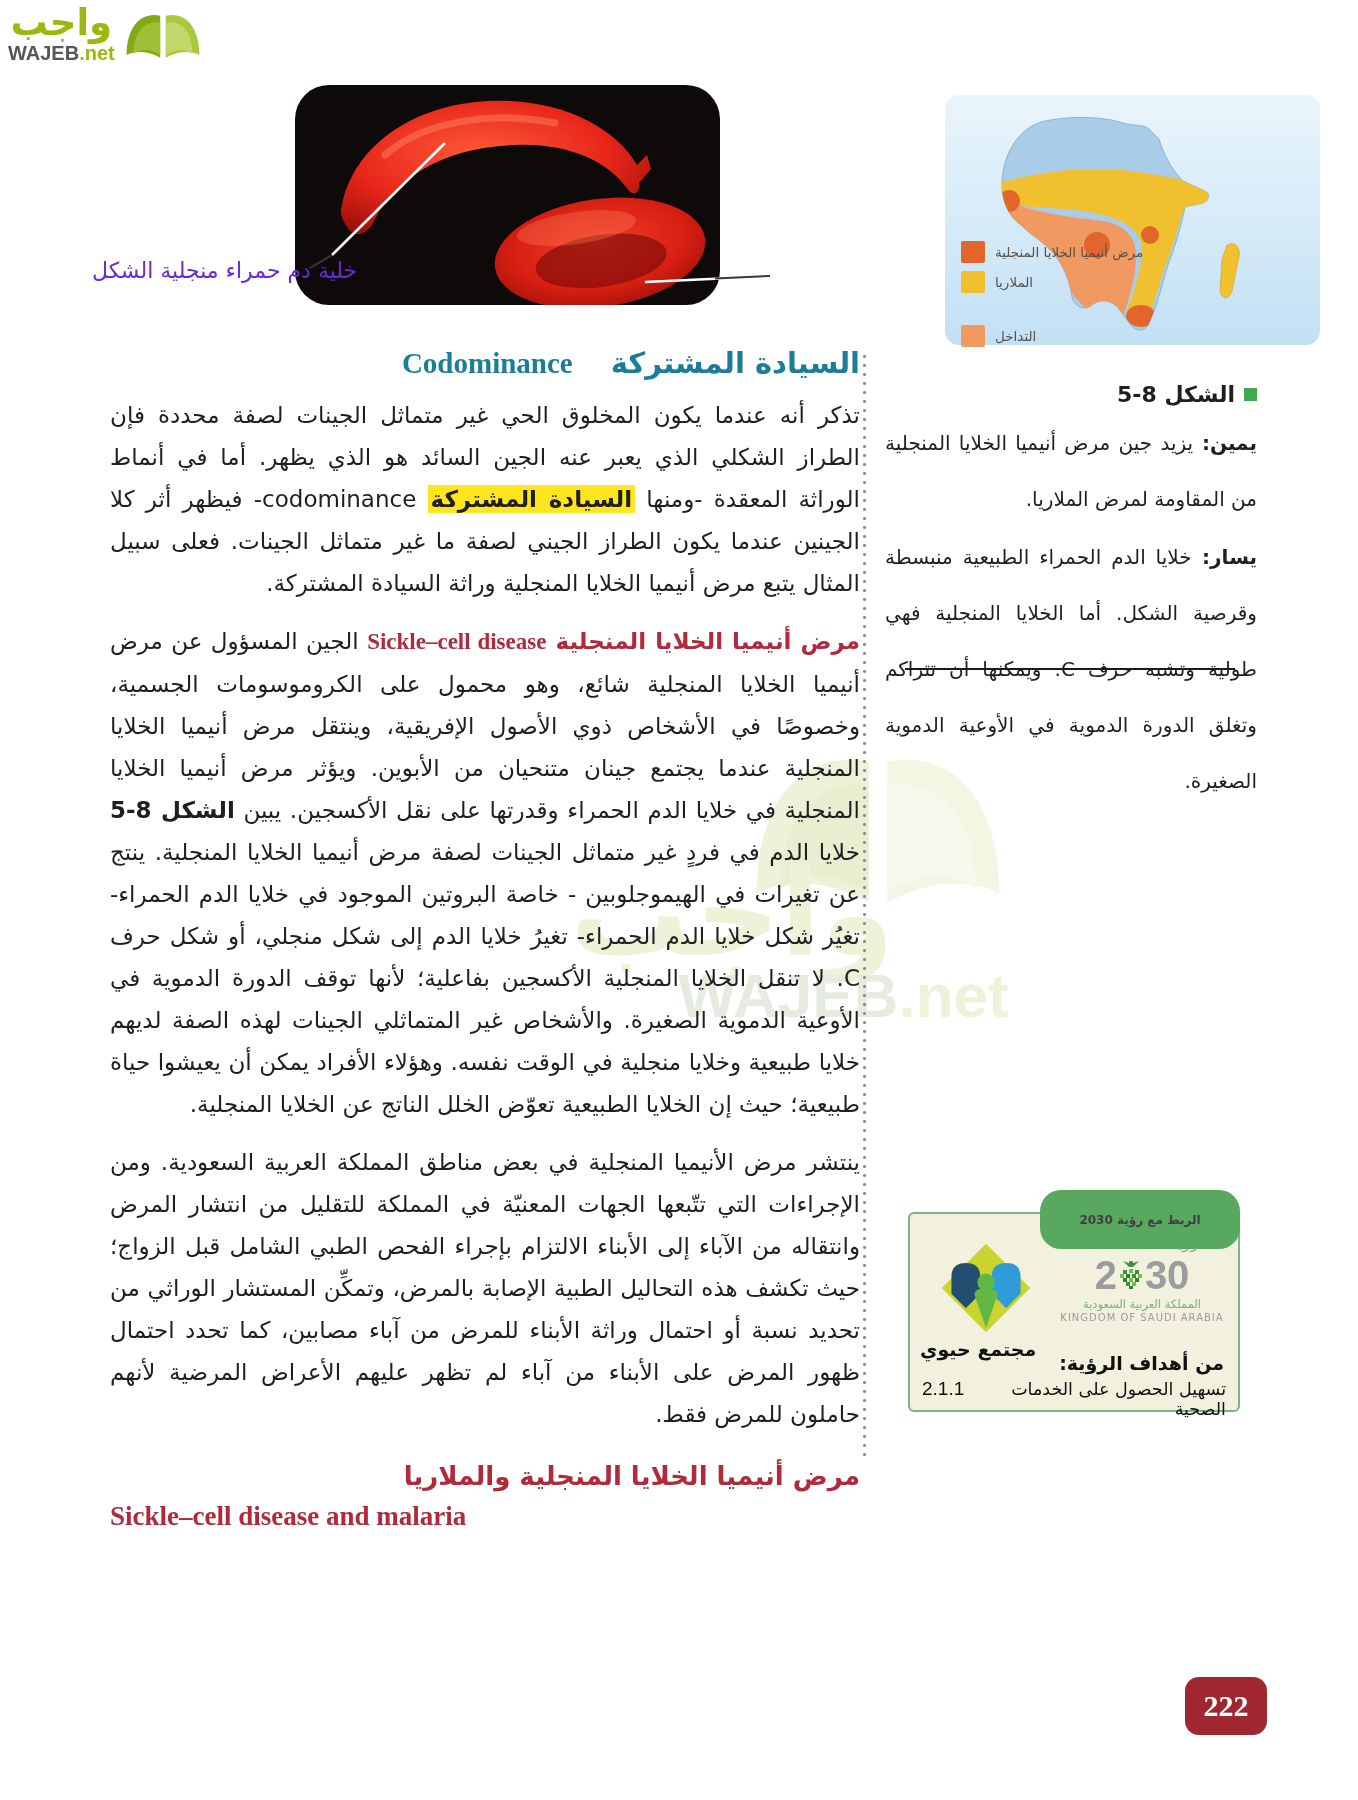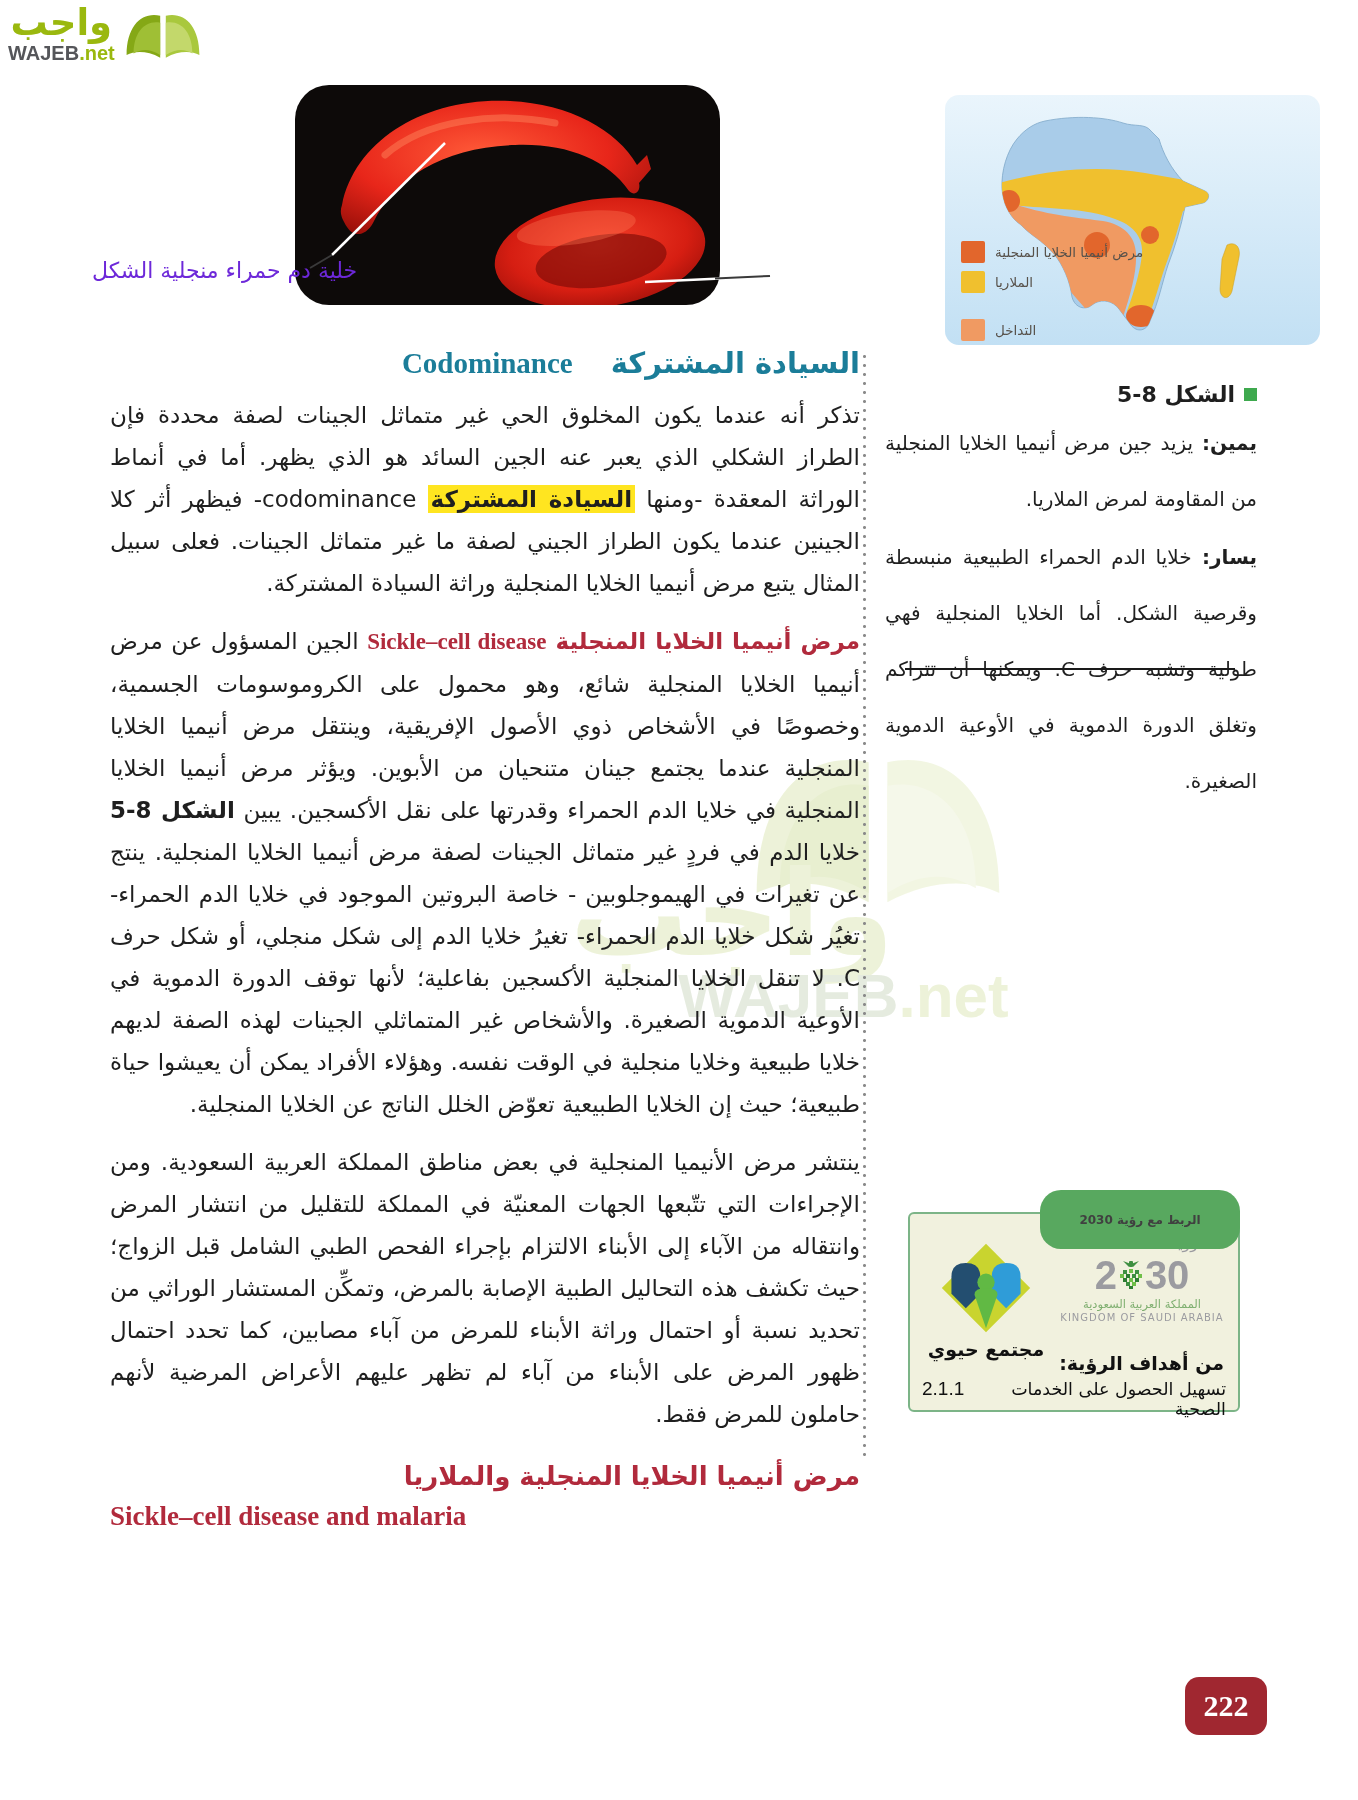--- a/index.html
+++ b/index.html
@@ -54,21 +54,21 @@
   .run-red{font-weight:bold;color:#B12A3C;}
   .run-rede{font-weight:bold;color:#B12A3C;font-family:"Liberation Serif","DejaVu Serif",serif;}
 
   
   .vision-box{left:908px;top:1212px;width:328px;height:196px;background:#F1F1DE;
     border:2px solid #7CB487;border-radius:6px;z-index:2;}
   .vision-badge{left:1040px;top:1190px;width:200px;height:59px;background:#58A85F;border-radius:21px;
     display:flex;align-items:center;justify-content:center;z-index:3;
     color:#404040;font-size:12px;font-weight:bold;direction:rtl;}
   .people-icon{position:absolute;left:28px;top:26px;}
-  .community{position:absolute;left:10px;top:124px;width:132px;text-align:center;
+  .community{position:absolute;left:10px;top:124px;width:132px;text-align:left;
     font-size:19px;font-weight:bold;color:#111;}
   .v-logo{position:absolute;right:10px;top:20px;width:172px;text-align:center;direction:ltr;line-height:1.15;}
   .v-row1{font-size:16px;color:#9B9BA0;letter-spacing:2px;white-space:nowrap;}
   .v-row2{font-size:40px;font-weight:bold;color:#9B9BA0;display:flex;align-items:center;justify-content:center;gap:2px;
     font-family:"Liberation Sans",sans-serif;}
   .v-row3{font-size:11.5px;color:#7FAF70;}
   .v-row4{font-size:10px;color:#9B9BA0;letter-spacing:1px;white-space:nowrap;}
   .v-goals-title{position:absolute;right:14px;top:138px;font-size:19px;font-weight:bold;direction:rtl;color:#111;}
   .v-goal{position:absolute;left:12px;right:12px;top:164px;display:flex;direction:rtl;
     justify-content:space-between;align-items:baseline;font-size:17.5px;color:#111;}
@@ -182,21 +182,21 @@
     <path d="M282 150 C290 146 296 152 294 162 L287 196 C284 206 275 204 275 194 L277 164 Z" fill="#F0C02E" stroke="#C79B20" stroke-width="0.5"></path>
   </svg>
   <div class="legend-row" style="top:146px;">
     <span class="legend-swatch" style="background-color: rgb(226, 102, 44);"></span>
     <span class="legend-label">مرض أنيميا الخلايا المنجلية</span>
   </div>
   <div class="legend-row" style="top:176px;">
     <span class="legend-swatch" style="background-color: rgb(240, 192, 46);"></span>
     <span class="legend-label">الملاريا</span>
   </div>
-  <div class="legend-row" style="top:224px;">
+  <div class="legend-row" style="top:230px;">
     <span class="legend-swatch" style="background-color: rgb(240, 154, 98);"></span>
     <span class="legend-label">التداخل</span>
   </div>
 </div>
 
 <div class="abs caption">
   <div class="cap-title">
     <span class="cap-bullet"></span>
     <span>الشكل 8-5</span>
   </div>

